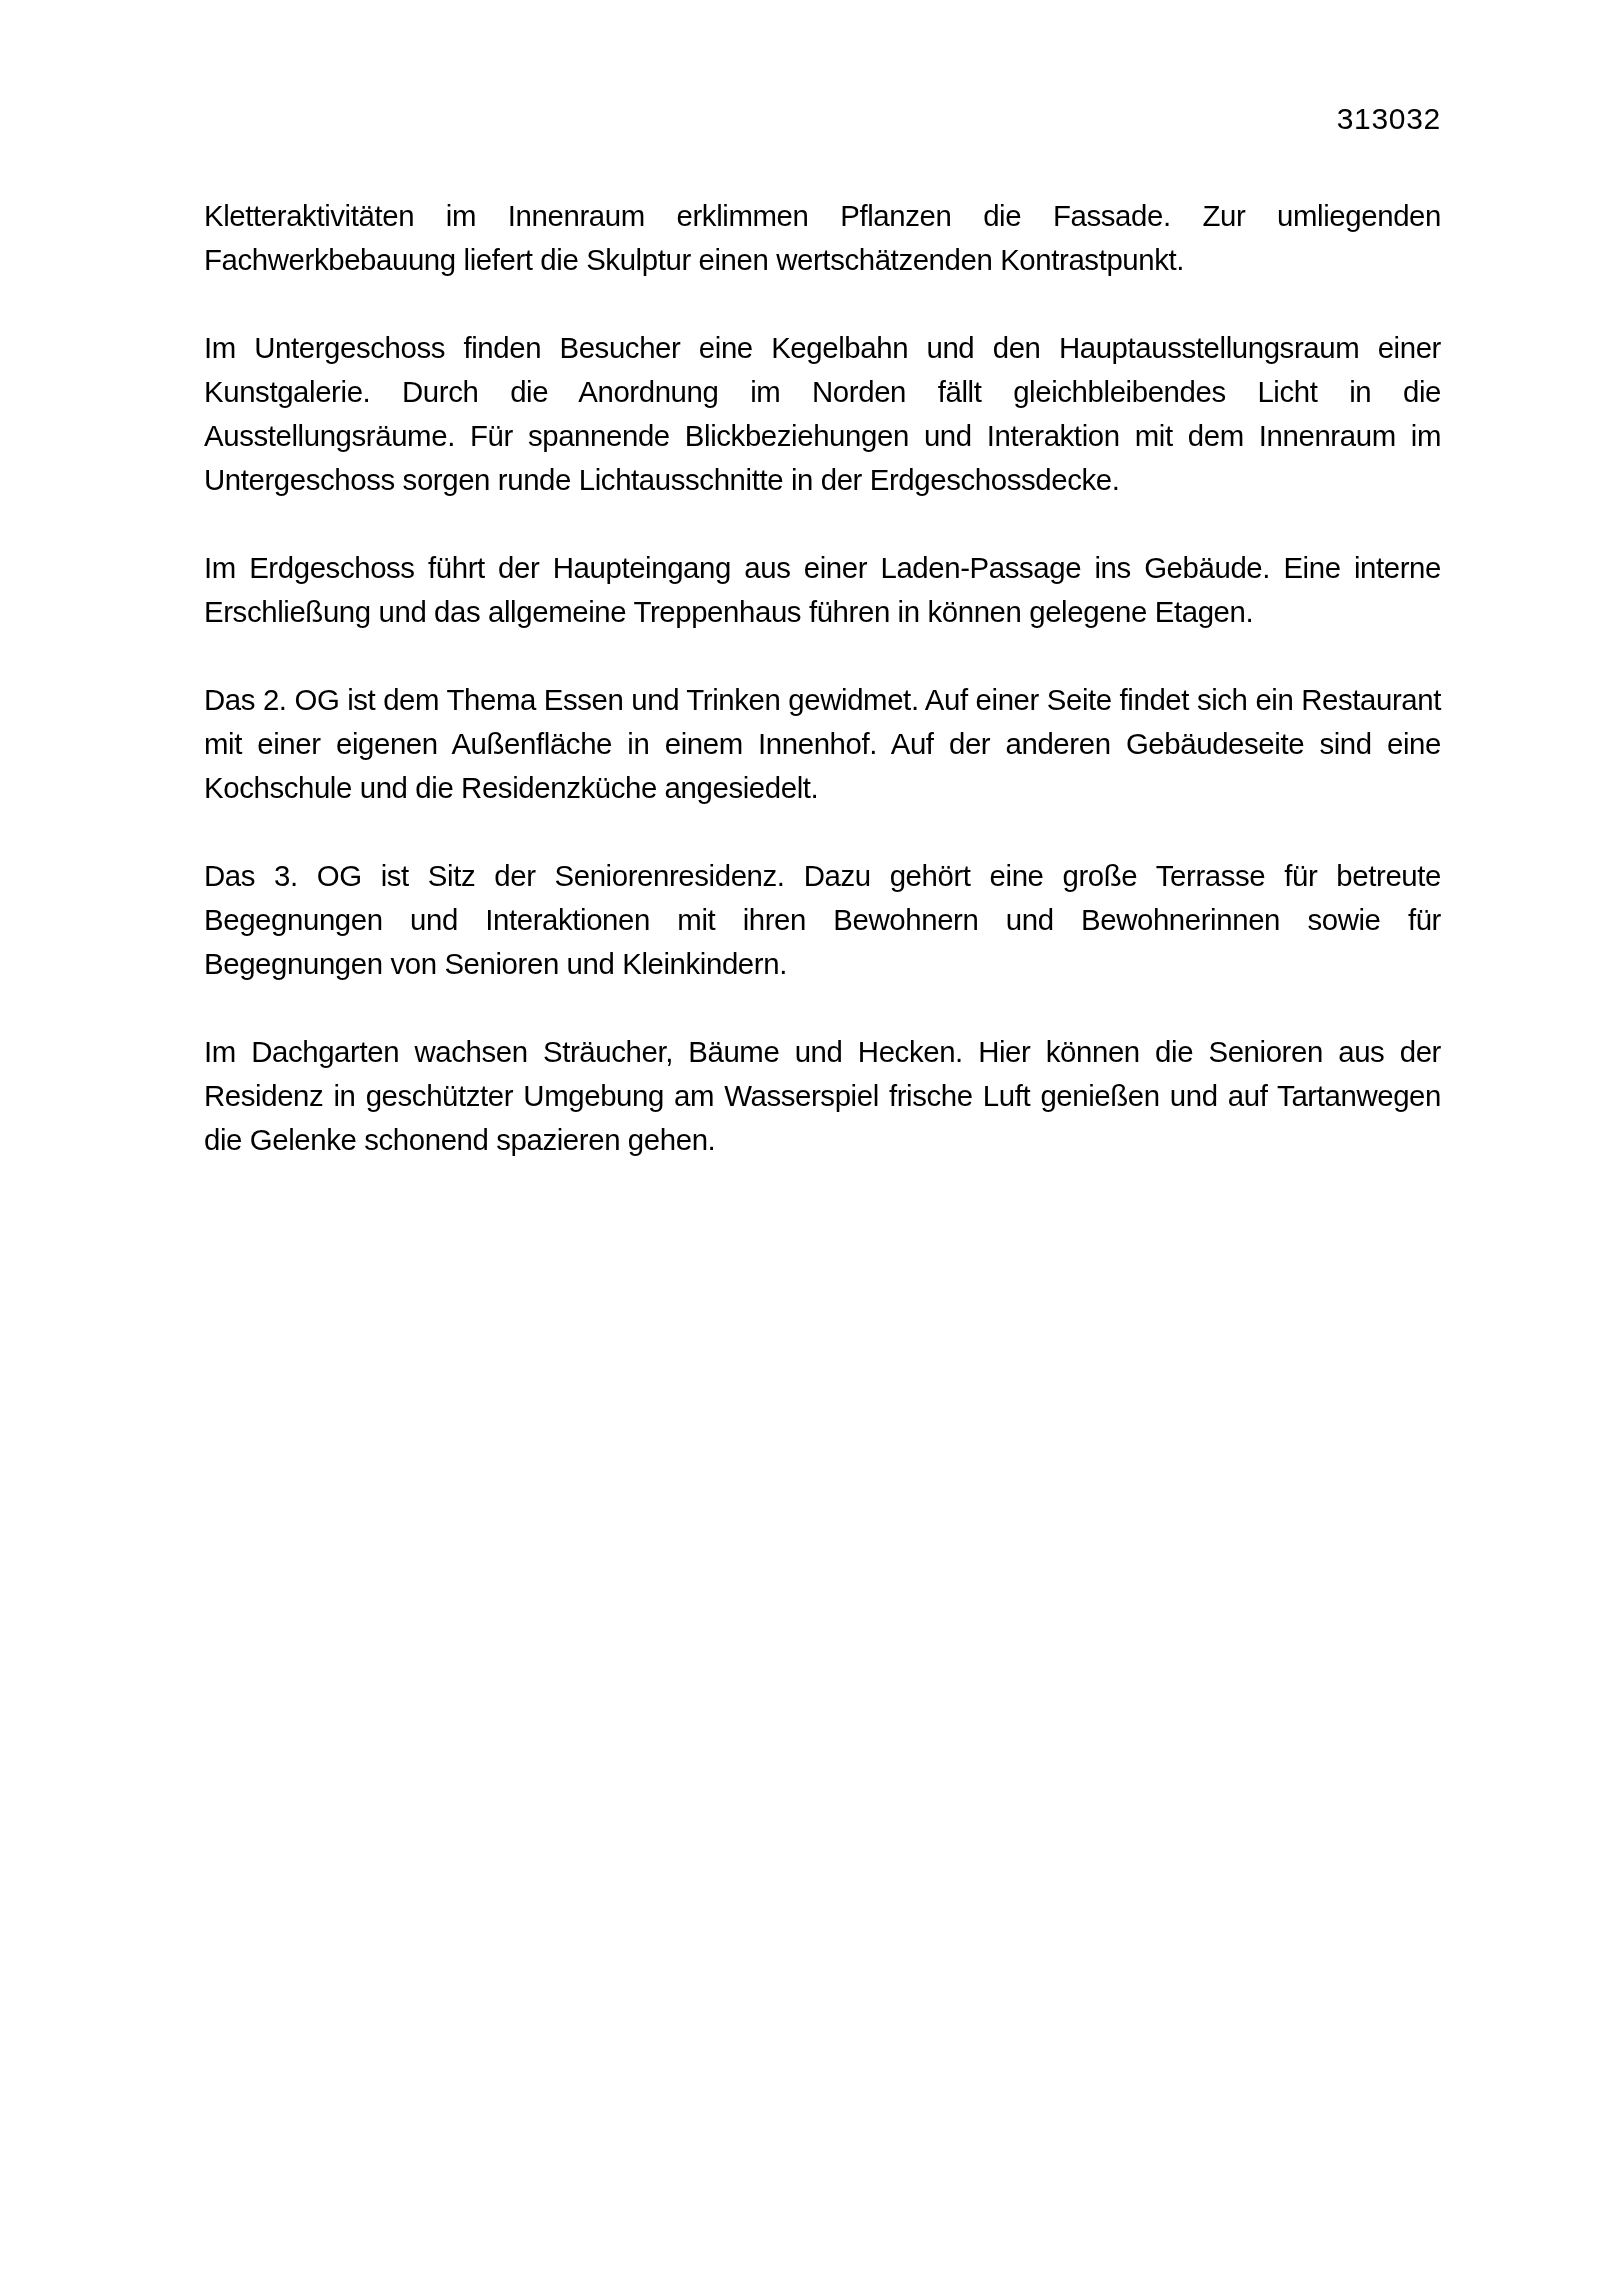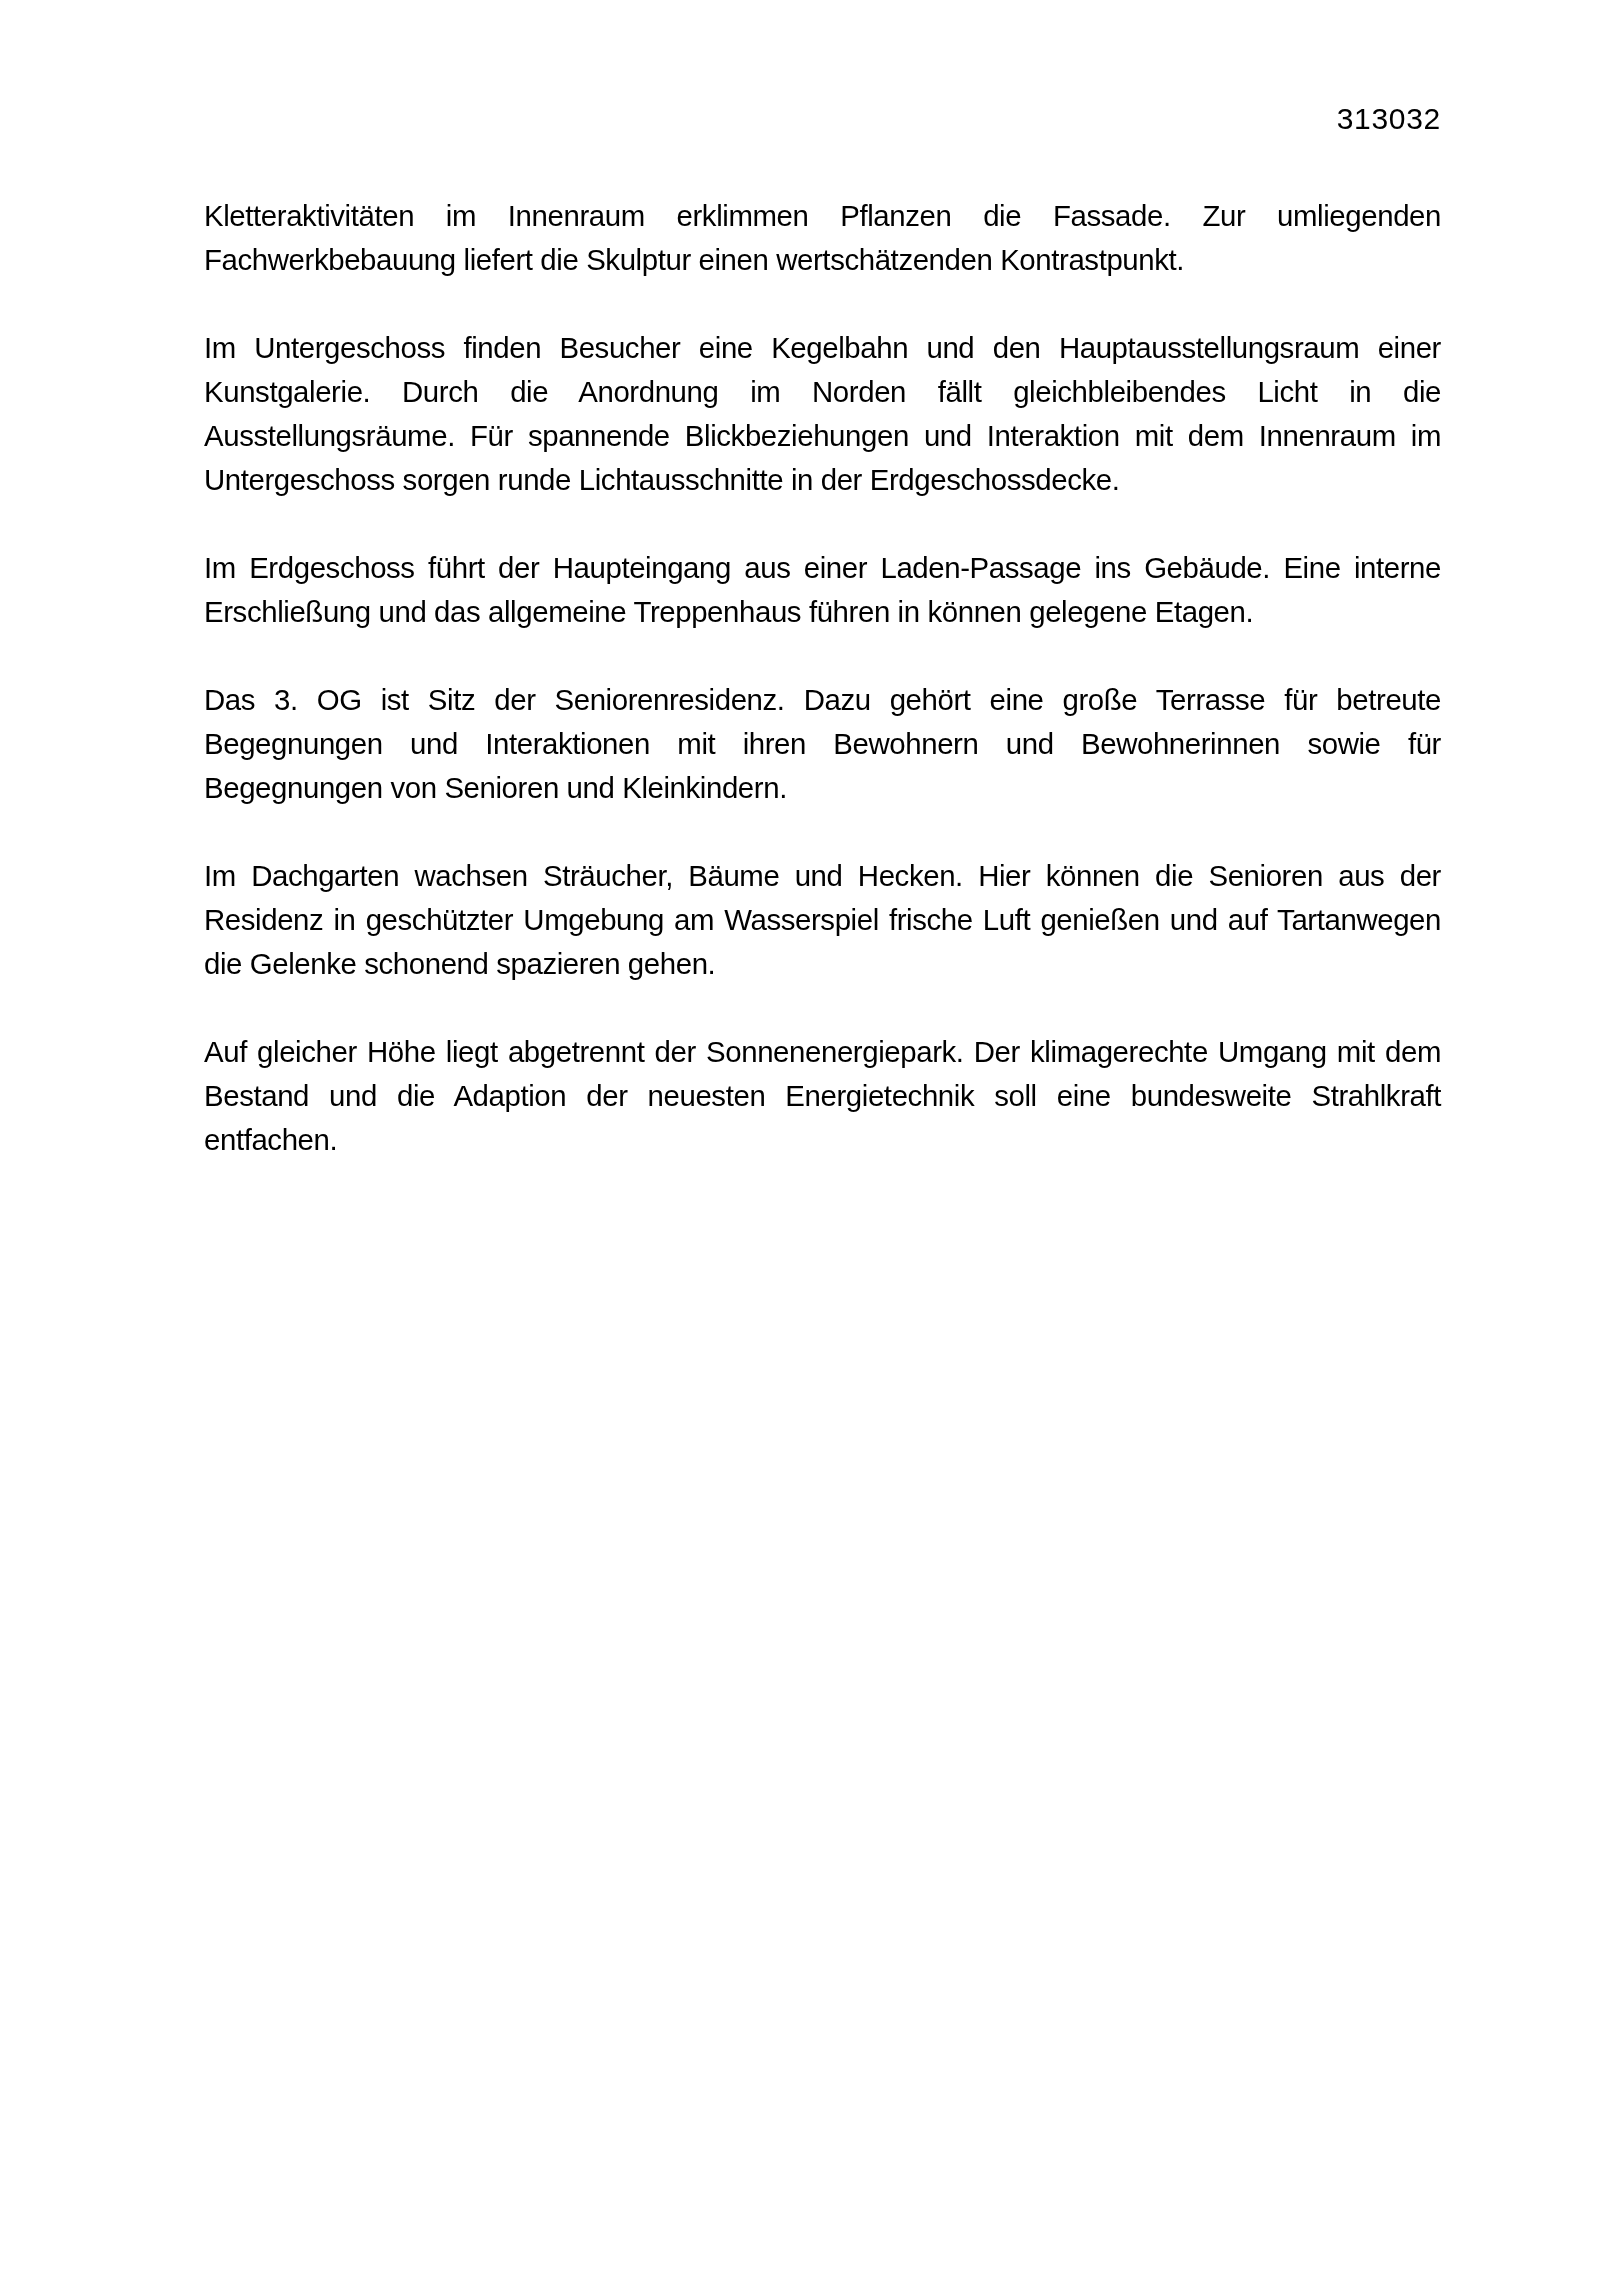--- a/index.html
+++ b/index.html
@@ -42,18 +42,18 @@
 </head>
 <body>
 
 <div class="page">
   <div class="page-number">313032</div>
 
   <div class="body-text">
     <p class="paragraph">Kletteraktivitäten im Innenraum erklimmen Pflanzen die Fassade. Zur umliegenden Fachwerkbebauung liefert die Skulptur einen wertschätzenden Kontrastpunkt.</p>
     <p class="paragraph">Im Untergeschoss finden Besucher eine Kegelbahn und den Hauptausstellungsraum einer Kunstgalerie. Durch die Anordnung im Norden fällt gleichbleibendes Licht in die Ausstellungsräume. Für spannende Blickbeziehungen und Interaktion mit dem Innenraum im Untergeschoss sorgen runde Lichtausschnitte in der Erdgeschossdecke.</p>
     <p class="paragraph">Im Erdgeschoss führt der Haupteingang aus einer Laden-Passage ins Gebäude. Eine interne Erschließung und das allgemeine Treppenhaus führen in können gelegene Etagen.</p>
+    <p class="paragraph">Das 2. OG ist dem Thema Essen und Trinken gewidmet. Auf einer Seite findet sich ein Restaurant mit einer eigenen Außenfläche in einem Innenhof. Auf der anderen Gebäudeseite sind eine Kochschule und die Residenzküche angesiedelt.</p>
     <p class="paragraph">Das 3. OG ist Sitz der Seniorenresidenz. Dazu gehört eine große Terrasse für betreute Begegnungen und Interaktionen mit ihren Bewohnern und Bewohnerinnen sowie für Begegnungen von Senioren und Kleinkindern.</p>
     <p class="paragraph">Im Dachgarten wachsen Sträucher, Bäume und Hecken. Hier können die Senioren aus der Residenz in geschützter Umgebung am Wasserspiel frische Luft genießen und auf Tartanwegen die Gelenke schonend spazieren gehen.</p>
-    <p class="paragraph">Auf gleicher Höhe liegt abgetrennt der Sonnenenergiepark. Der klimagerechte Umgang mit dem Bestand und die Adaption der neuesten Energietechnik soll eine bundesweite Strahlkraft entfachen.</p>
   </div>
 </div>
 
 
 </body></html>

